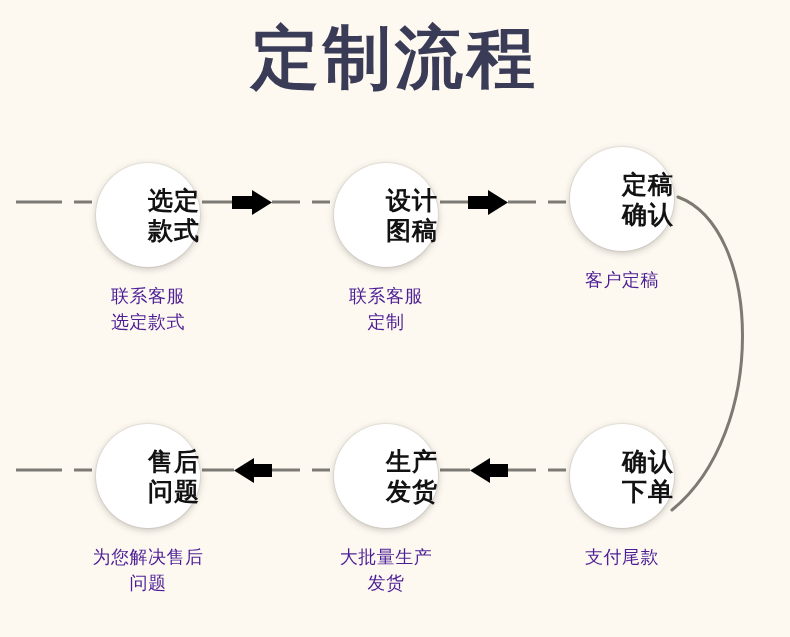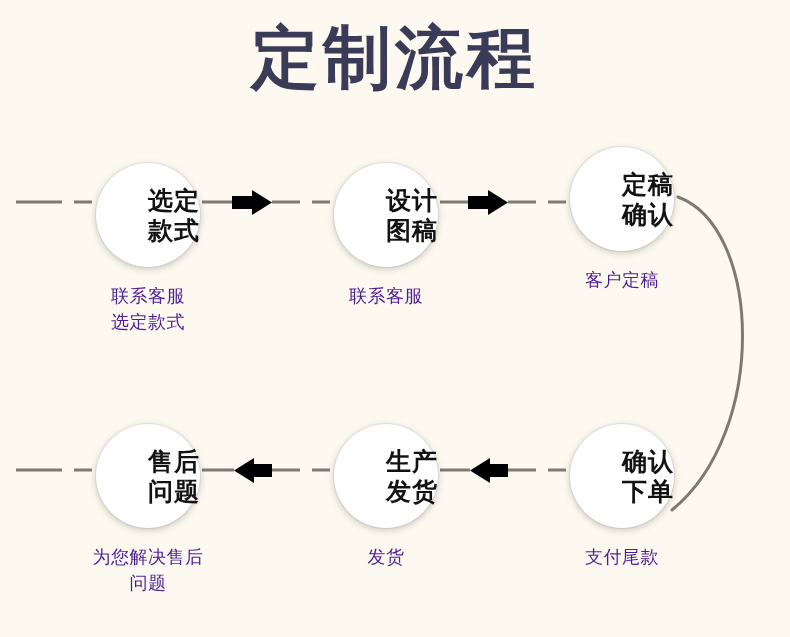--- a/index.html
+++ b/index.html
@@ -155,20 +155,21 @@
     </div>
   </div>
 
   <div class="node" style="left:386px; top:163px;">
     <div class="node-circle">
       <span class="node-line">设计</span>
       <span class="node-line">图稿</span>
     </div>
     <div class="node-caption">
       <span class="cap-line">联系客服</span>
+      <span class="cap-line">定制</span>
     </div>
   </div>
 
   <div class="node" style="left:622px; top:147px;">
     <div class="node-circle">
       <span class="node-line">定稿</span>
       <span class="node-line">确认</span>
     </div>
     <div class="node-caption">
       <span class="cap-line">客户定稿</span>
@@ -185,20 +186,21 @@
 
     </div>
   </div>
 
   <div class="node" style="left:386px; top:424px;">
     <div class="node-circle">
       <span class="node-line">生产</span>
       <span class="node-line">发货</span>
     </div>
     <div class="node-caption">
+      <span class="cap-line">大批量生产</span>
       <span class="cap-line">发货</span>
     </div>
   </div>
 
   <div class="node" style="left:148px; top:424px;">
     <div class="node-circle">
       <span class="node-line">售后</span>
       <span class="node-line">问题</span>
     </div>
     <div class="node-caption">

